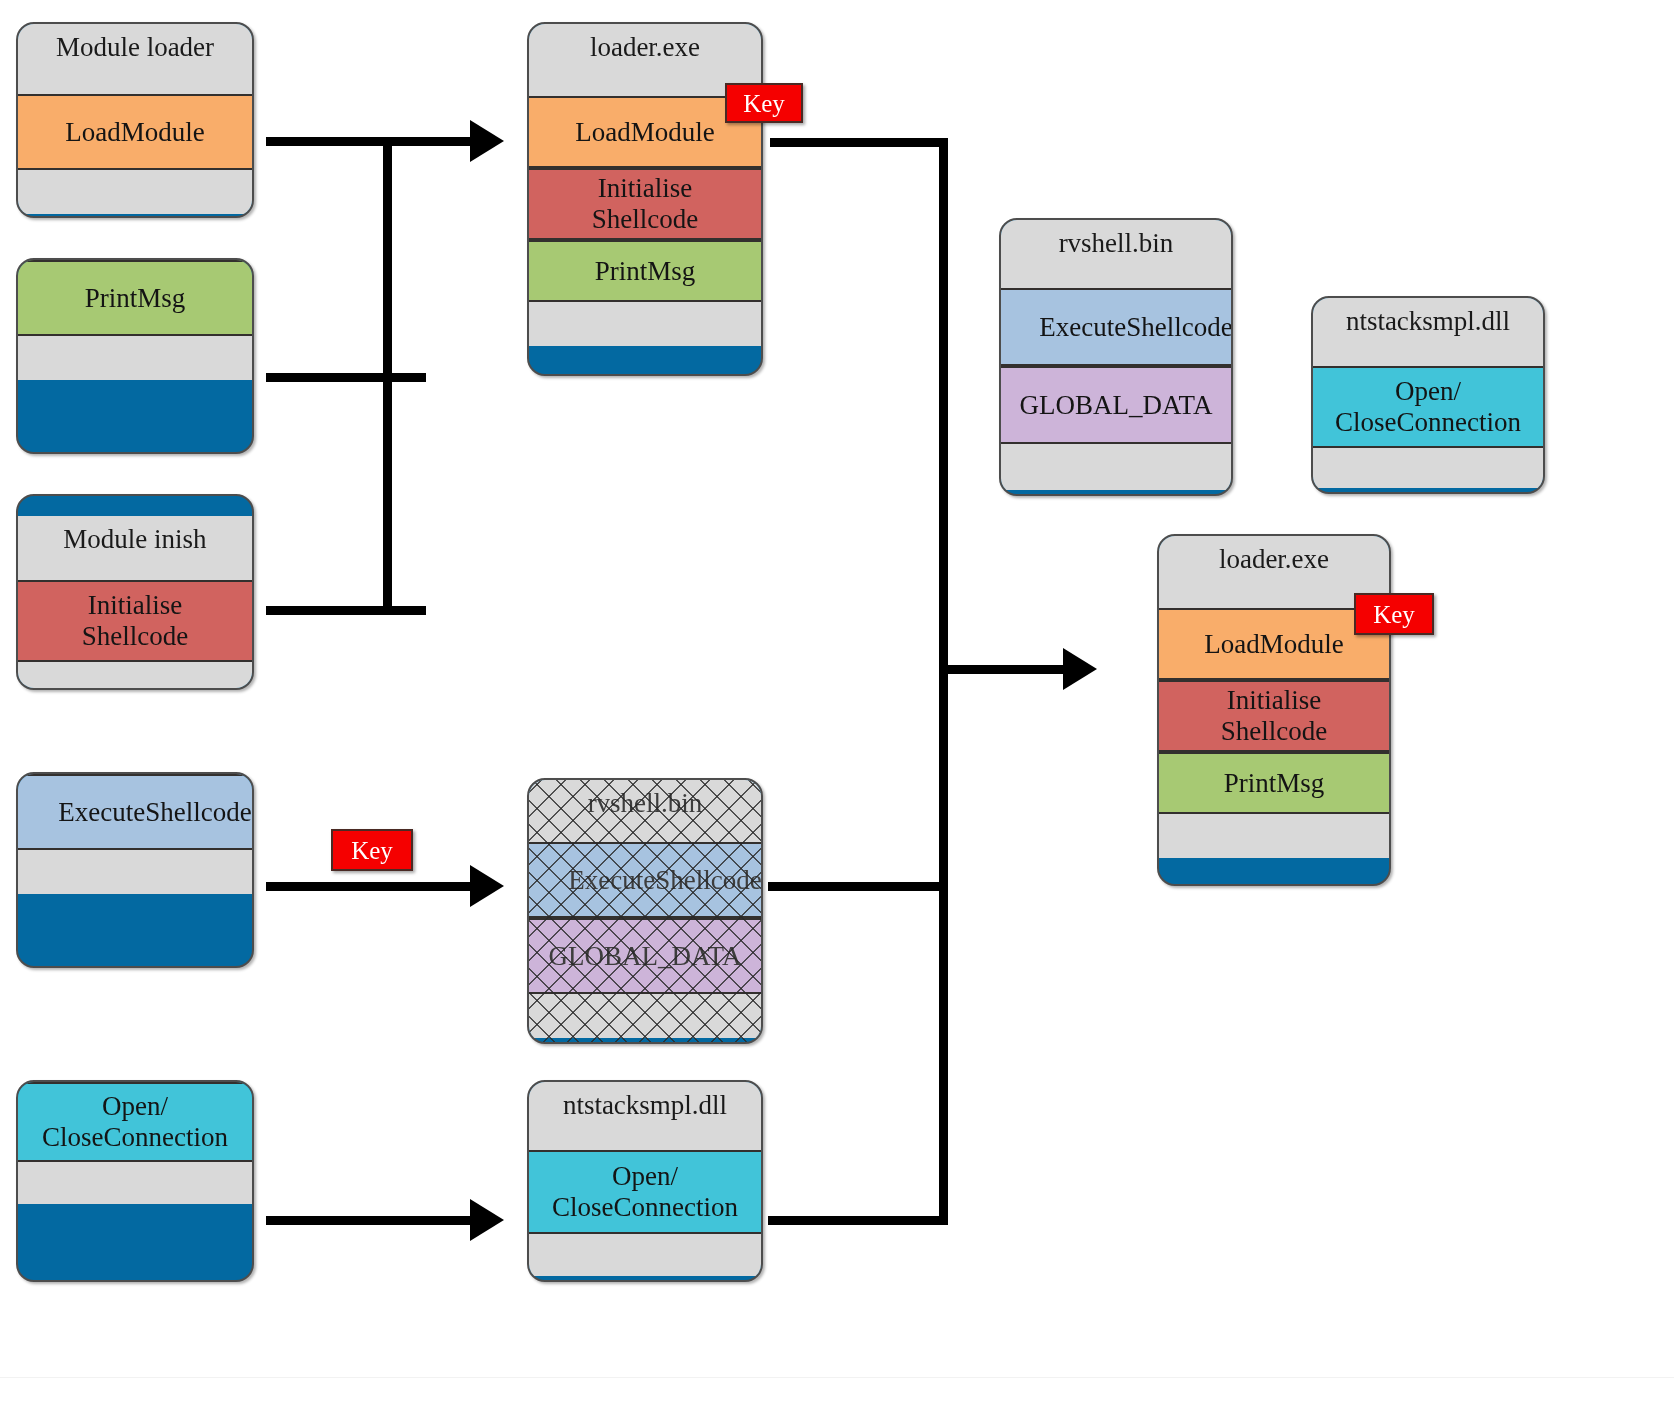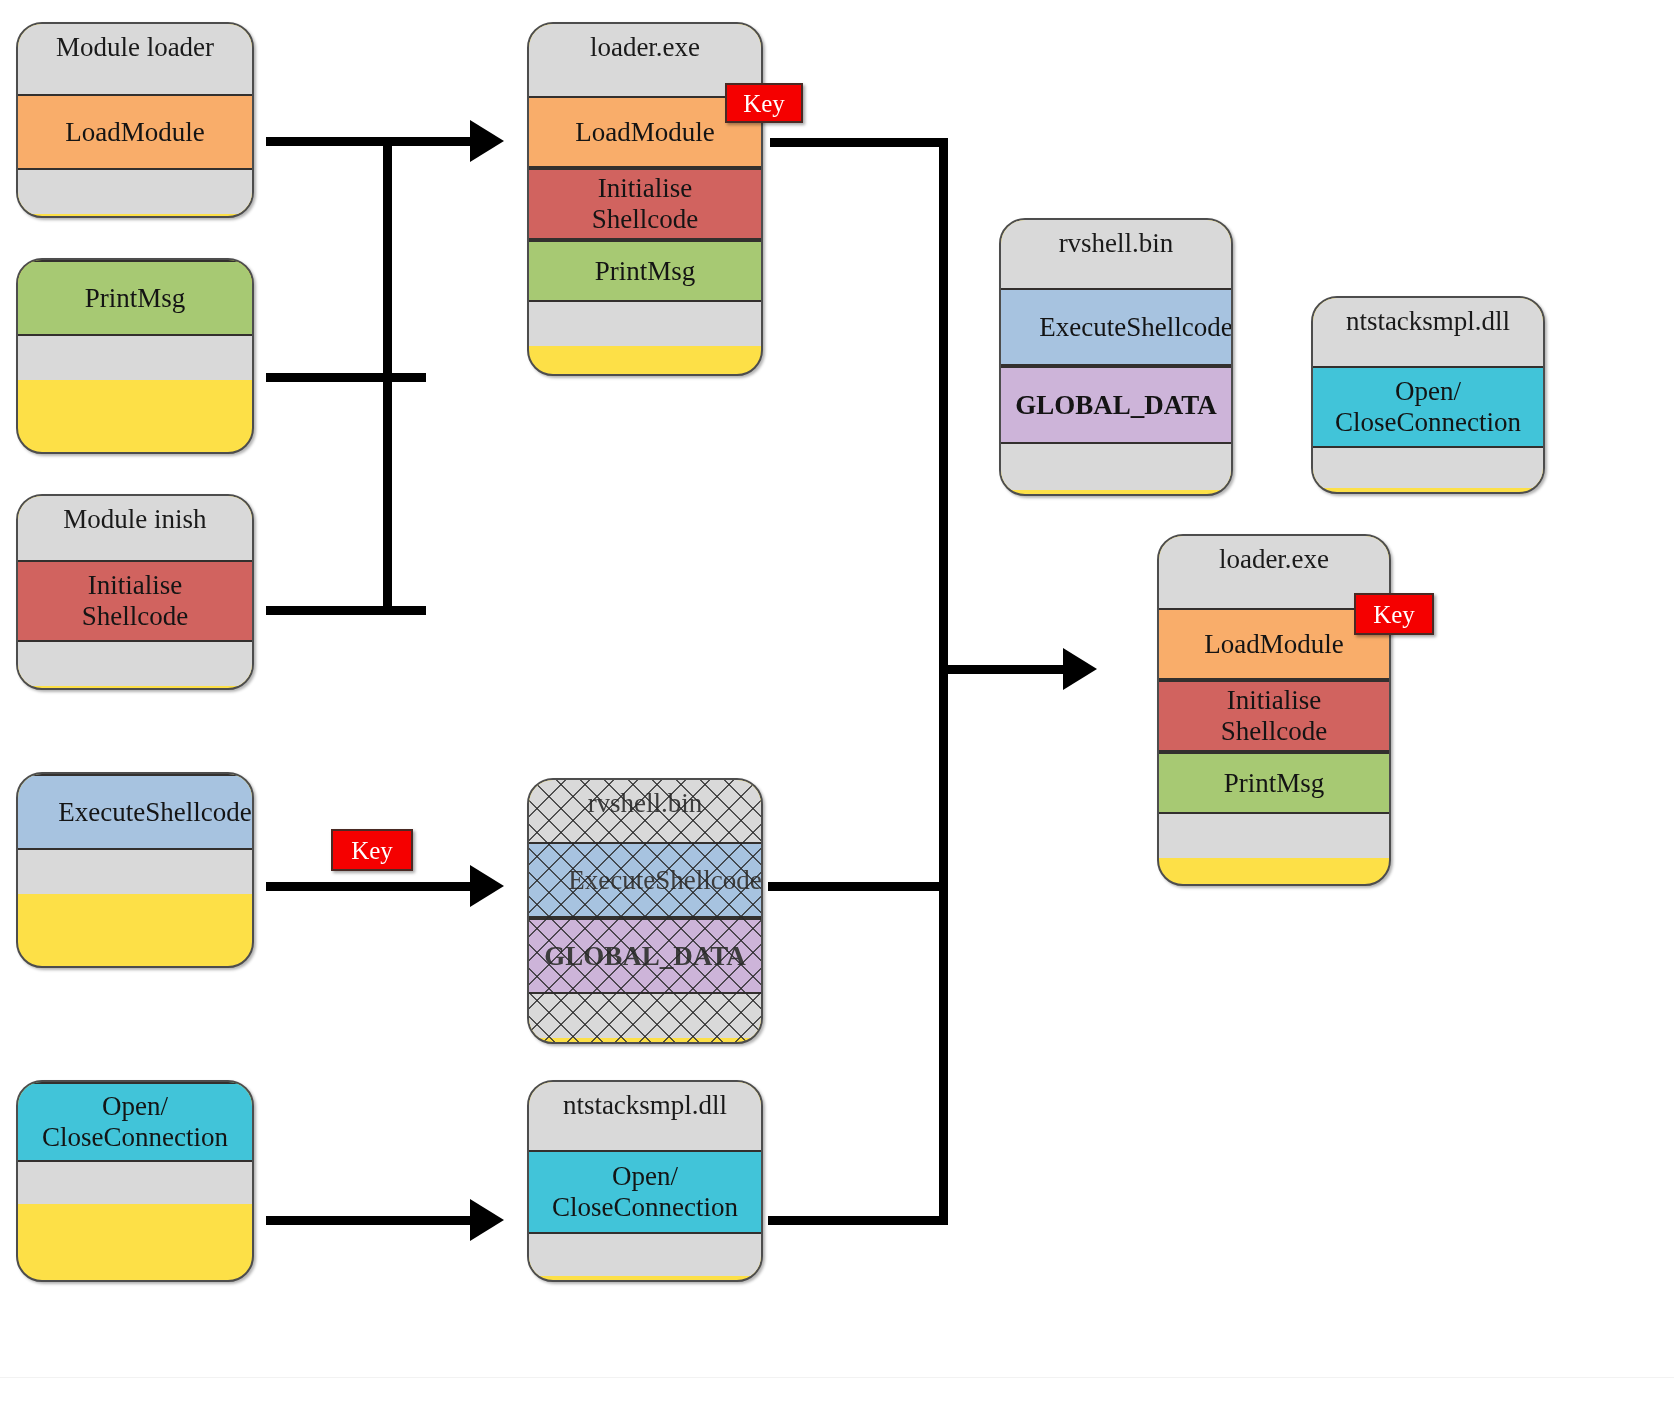--- a/index.html
+++ b/index.html
@@ -24,23 +24,23 @@
     width: 1674px;
     height: 24px;
     background: #ffffff;
     border-top: 1px solid #f2f2f2;
   }
 
   
   .box {
     position: absolute;
     box-sizing: border-box;
-    background: #fde047;
+    background: #0369a1;
     border: 2px solid #4d4d4d;
-    border-radius: 26px;
+    border-radius: 18px;
     box-shadow: 2px 2px 3px rgba(0,0,0,0.30);
     overflow: hidden;
   }
   .box .title {
     box-sizing: border-box;
     width: 100%;
     background: #d9d9d9;
     color: #1a1a1a;
     text-align: center;
     font-size: 27px;
@@ -67,21 +67,21 @@
     width: 100%;
     background: #d9d9d9;
   }
 
   
   .c-orange { background: #f9ad6a; }
   .c-red    { background: #d1635f; }
   .c-green  { background: #a6c濃; }
   .c-green  { background: #a7c973; }
   .c-blue   { background: #a7c3e0; padding-left: 40px; }
-  .c-purple { background: #cdb4d9; font-weight: bold; }
+  .c-purple { background: #cdb4d9; }
   .c-cyan   { background: #41c4d9; }
 
   
   .encrypted::after {
     content: "";
     position: absolute;
     inset: 0;
     pointer-events: none;
     background-image:
       repeating-linear-gradient(45deg,  rgba(40,40,40,0.78) 0 1.5px, rgba(0,0,0,0) 1.5px 17px),
@@ -133,21 +133,21 @@
     <div class="row c-orange" style="height:76px;">LoadModule</div>
     <div class="tail" style="height:44px;"></div>
   </div>
 
   <div class="box" style="left:16px; top:258px; width:238px; height:196px;">
     <div class="row c-green" style="height:76px;">PrintMsg</div>
     <div class="tail" style="height:44px;"></div>
   </div>
 
   <div class="box" style="left:16px; top:494px; width:238px; height:196px;">
-    <div class="title" style="height:64px;">Module inish</div>
+    <div class="title" style="height:64px;margin-top:20px;">Module inish</div>
     <div class="row c-red" style="height:82px;">Initialise
 Shellcode</div>
     <div class="tail" style="height:44px;"></div>
   </div>
 
   <div class="box" style="left:16px; top:772px; width:238px; height:196px;">
     <div class="row c-blue" style="height:76px;">ExecuteShellcode</div>
     <div class="tail" style="height:44px;"></div>
   </div>
 

